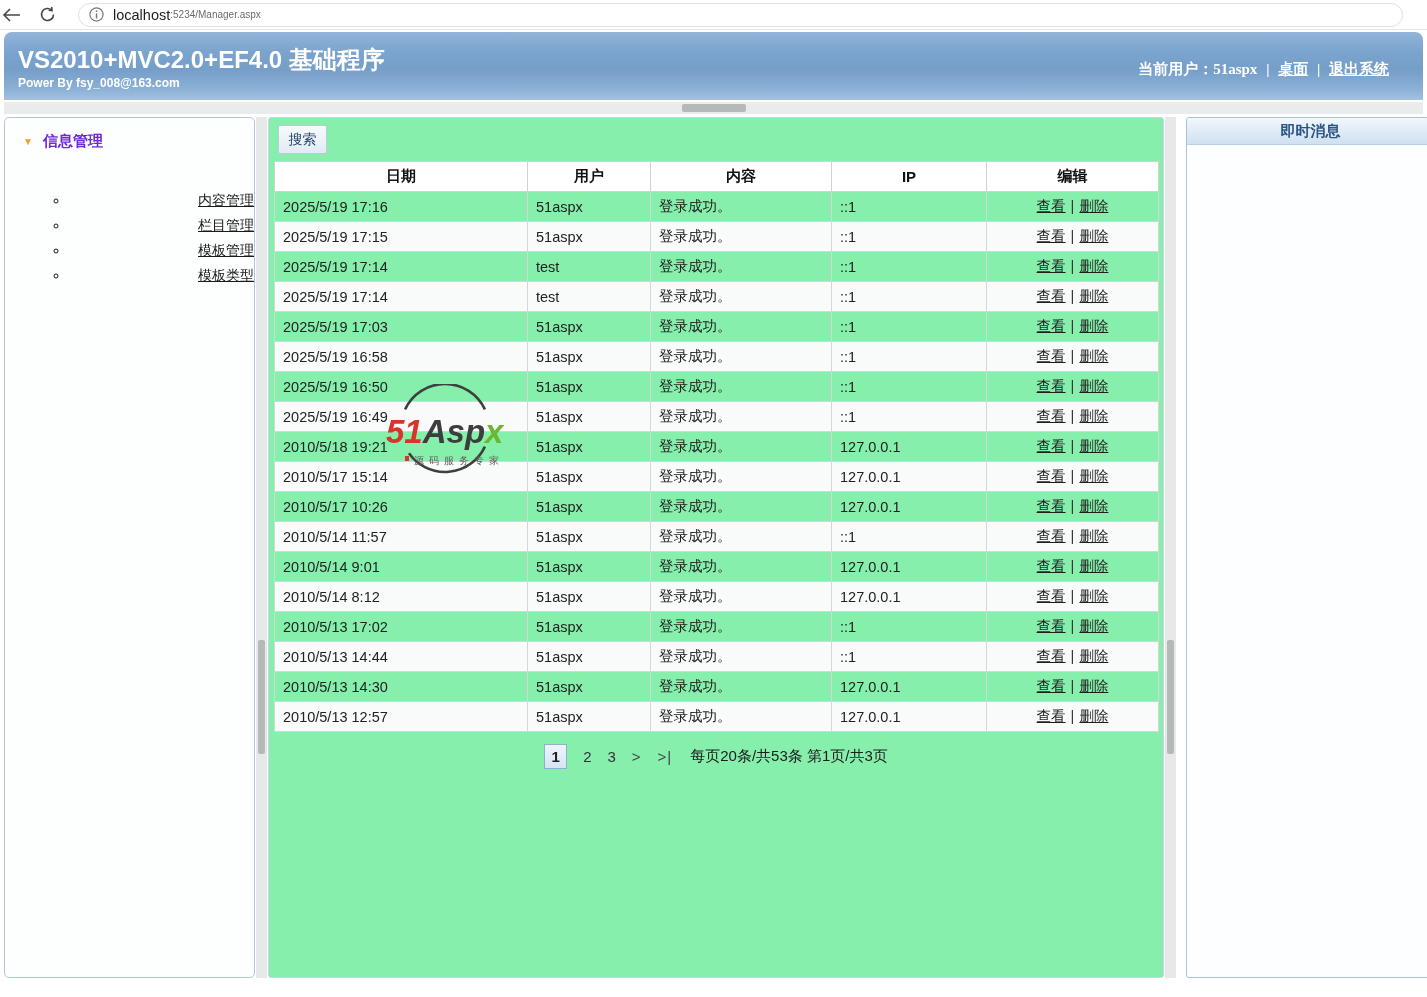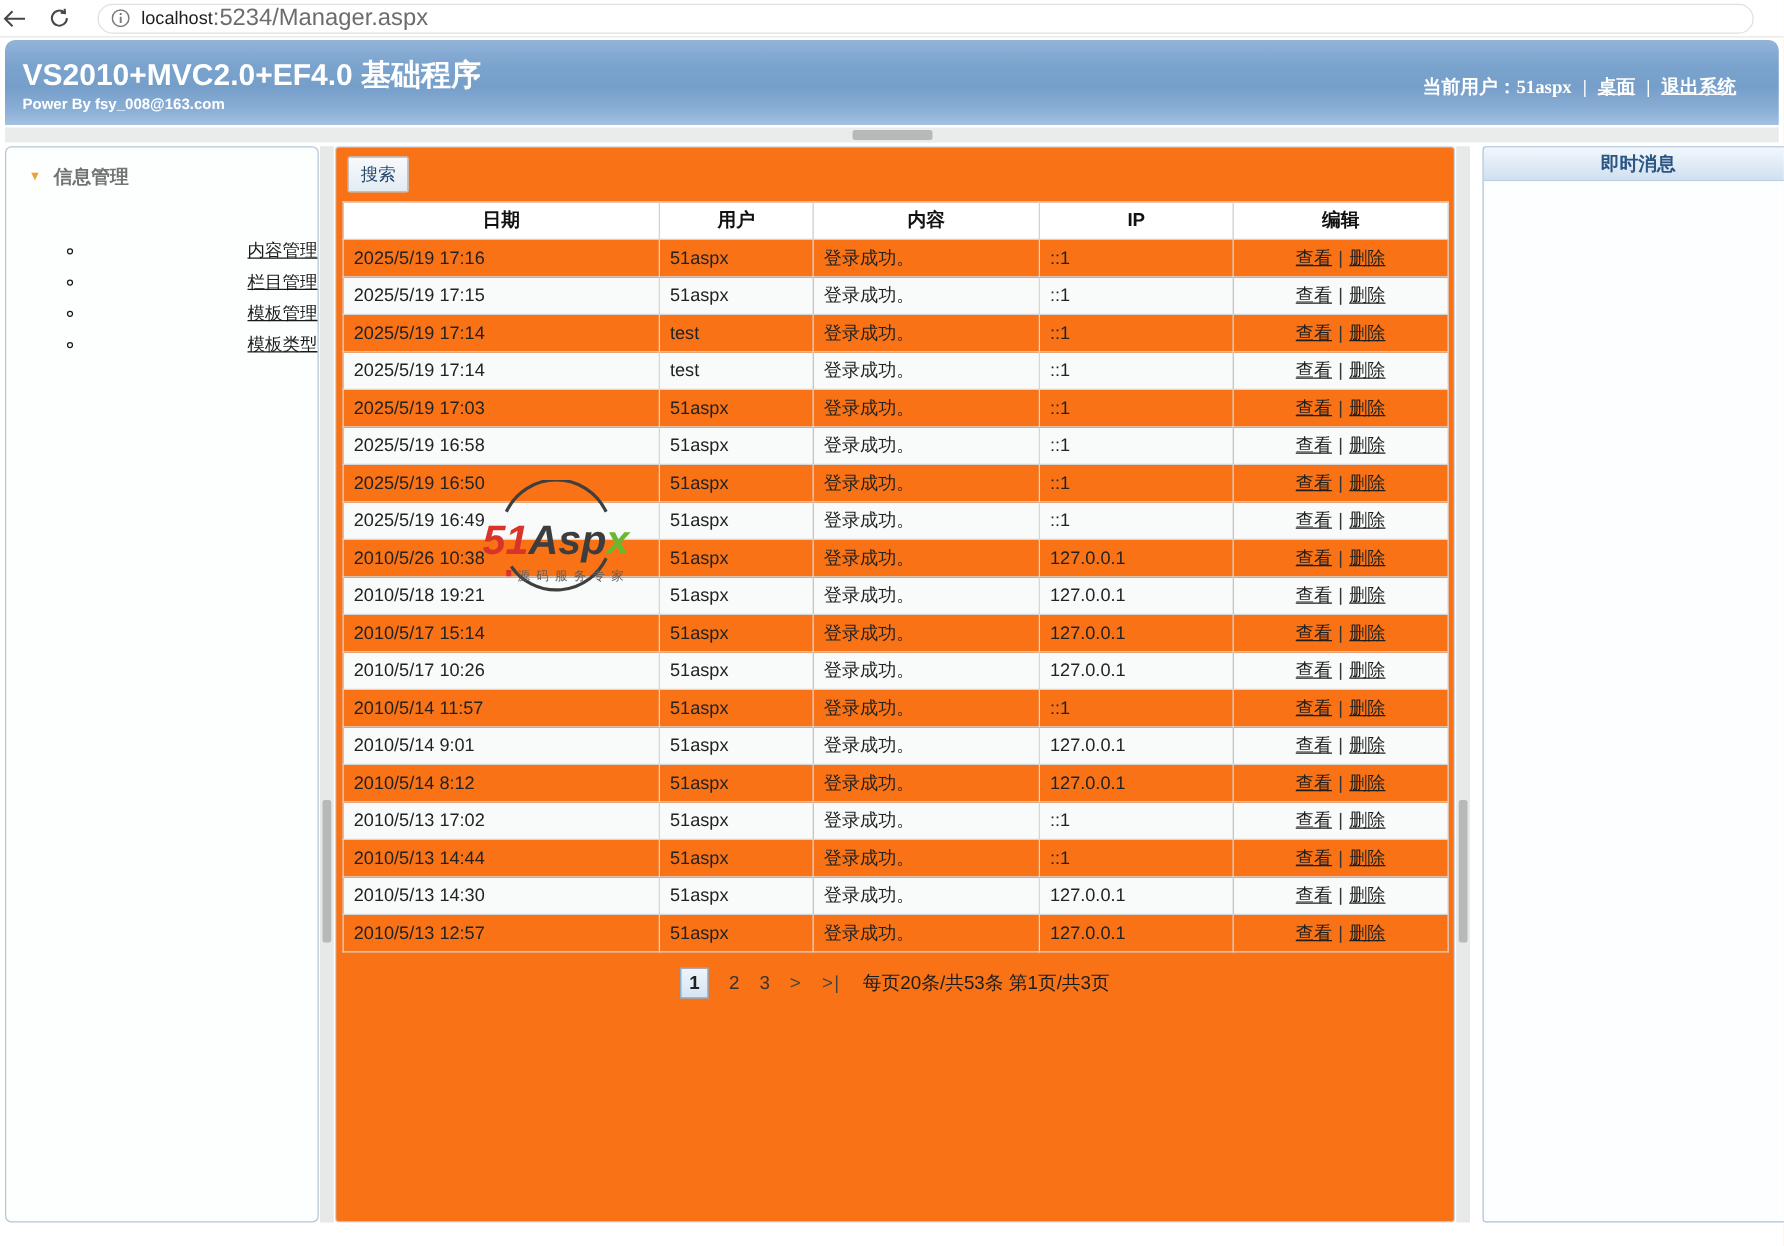--- a/index.html
+++ b/index.html
@@ -8,21 +8,21 @@
 
   
   .browser-bar { height:30px; background:#fff; border-bottom:1px solid #e6e6e6;
     display:flex; align-items:center; }
   .nav-icon { width:22px; height:22px; display:flex; align-items:center; justify-content:center;
     color:#474747; margin-right:14px; cursor:pointer; }
   .addr-pill { height:24px; flex:0 0 1325px; border:1px solid #e0e0e0; border-radius:13px;
     display:flex; align-items:center; padding:0 10px; margin-left:6px; }
   .addr-pill .info-ic { margin-right:9px; display:flex; align-items:center; }
   .url-host { font-size:14.5px; color:#1d1d1d; }
-  .url-rest { font-size:19px; color:#6c6c6c; }
+  .url-rest { font-size:10px; color:#6c6c6c; }
 
   
   .page { padding:2px 4px 0 4px; }
 
   .app-header { height:68px; border-radius:8px 8px 0 0; position:relative;
     background:linear-gradient(180deg,#93b4d9 0%,#7aa3cd 30%,#759ec9 55%,#8db1d7 85%,#a3c1e1 100%); }
   .app-title { position:absolute; left:14px; top:12px; color:#fff; font-size:24px; font-weight:bold; }
   .app-subtitle { position:absolute; left:14px; top:44px; color:#fff; font-size:12px; font-weight:bold; }
   .user-area { position:absolute; right:34px; top:28px; color:#fff; font-size:15px; font-weight:bold;font-family:Liberation Serif, serif; }
   .user-area a { color:#fff; text-decoration:underline; }
@@ -32,32 +32,32 @@
   .hsplit .handle { position:absolute; left:50%; top:2px; transform:translateX(-50%);
     width:64px; height:8px; background:#b5b9b8; border-radius:2px; cursor:row-resize; }
 
   .body-row { display:flex; margin-top:3px; height:861px; }
 
   
   .sidebar { width:251px; background:#fdfefe; border:1px solid #b3c6d8; border-radius:5px;
     padding-top:14px; flex:none; }
   .side-group { padding-left:18px; display:flex; align-items:center; }
   .tri { color:#f0a132; font-size:10px; margin-right:10px; }
-  .group-title { color:#737373; font-size:15px; font-weight:bold; }
+  .group-title { color:#6d28d9; font-size:15px; font-weight:bold; }
   .side-list { list-style:circle; margin-top:41px; padding-left:64px;text-align:right; }
   .side-list li { margin-bottom:7px; font-size:14px; color:#1a1a1a; }
   .side-list a { color:#1a1a1a; text-decoration:underline; }
 
   
   .vsplit { width:11px; background:#e6e9e8; position:relative; flex:none; margin:0 1px; }
   .vsplit .handle { position:absolute; left:2px; top:523px; width:7px; height:114px;
     background:#b5b9b8; border-radius:2px; cursor:col-resize; }
 
   
-  .main { flex:1; background:#f97316; border:1px solid #c9d6e2; border-radius:3px;
+  .main { flex:1; background:#86efac; border:1px solid #c9d6e2; border-radius:3px;
     position:relative; padding:6px 4px 0 4px; }
   .search-btn { margin:1px 0 7px 5px; width:49px; height:29px;
     background:linear-gradient(180deg,#f8fafc,#e2ebf3); border:1px solid #b9cbdc;
     border-radius:2px; color:#27486f; font-size:14px; cursor:pointer;
     font-family:"Liberation Sans","DejaVu Sans",sans-serif; }
   table.log { border-collapse:collapse; margin-left:1px; table-layout:fixed; width:884px;padding-left:40px; }
   .log th { border:1px solid #d2d2d2; height:30px; font-size:15px; font-weight:bold;
     color:#111; text-align:center; background:#fff; }
   .log td { border:1px solid #d6d6d6; height:30px; font-size:14.5px; color:#222;
     padding-left:8px; overflow:hidden; white-space:nowrap; }
@@ -223,27 +223,20 @@
               <td class="c-edit"><a href="#">查看</a><span class="sep">|</span><a href="#">删除</a></td>
             </tr>
             <tr>
               <td class="c-date">2025/5/19 16:49</td>
               <td class="c-user">51aspx</td>
               <td class="c-content">登录成功。</td>
               <td class="c-ip">::1</td>
               <td class="c-edit"><a href="#">查看</a><span class="sep">|</span><a href="#">删除</a></td>
             </tr>
             <tr>
-              <td class="c-date">2010/5/26 10:38</td>
-              <td class="c-user">51aspx</td>
-              <td class="c-content">登录成功。</td>
-              <td class="c-ip">127.0.0.1</td>
-              <td class="c-edit"><a href="#">查看</a><span class="sep">|</span><a href="#">删除</a></td>
-            </tr>
-            <tr>
               <td class="c-date">2010/5/18 19:21</td>
               <td class="c-user">51aspx</td>
               <td class="c-content">登录成功。</td>
               <td class="c-ip">127.0.0.1</td>
               <td class="c-edit"><a href="#">查看</a><span class="sep">|</span><a href="#">删除</a></td>
             </tr>
             <tr>
               <td class="c-date">2010/5/17 15:14</td>
               <td class="c-user">51aspx</td>
               <td class="c-content">登录成功。</td>

